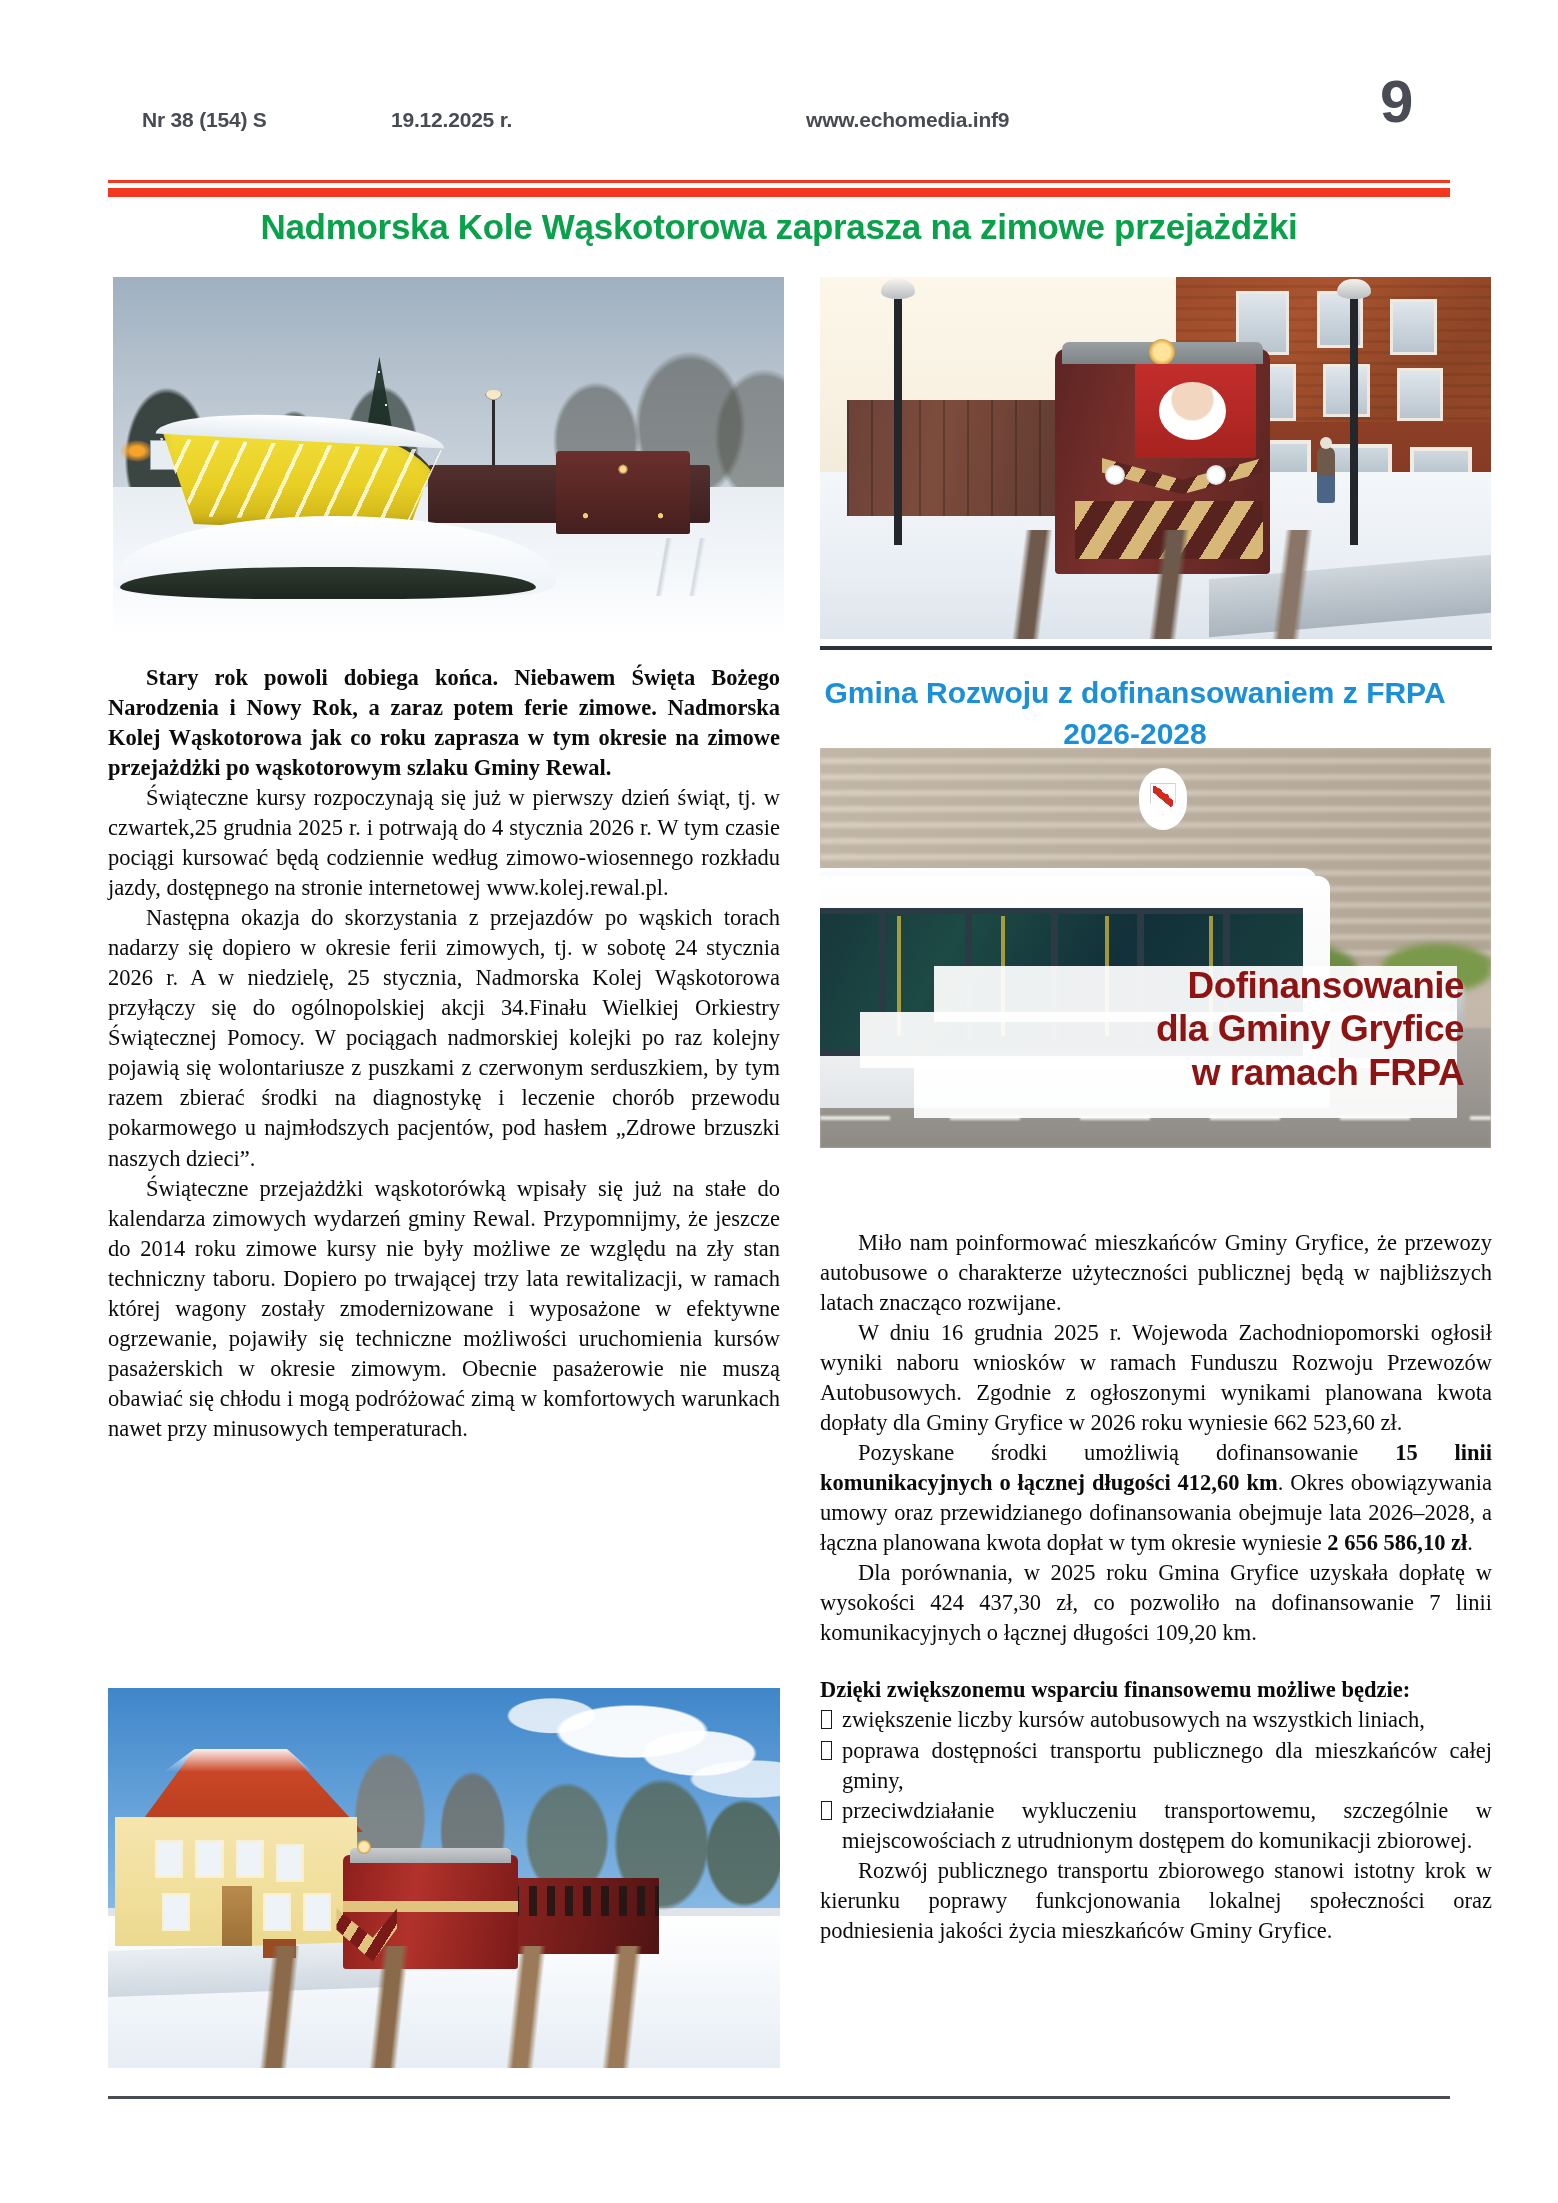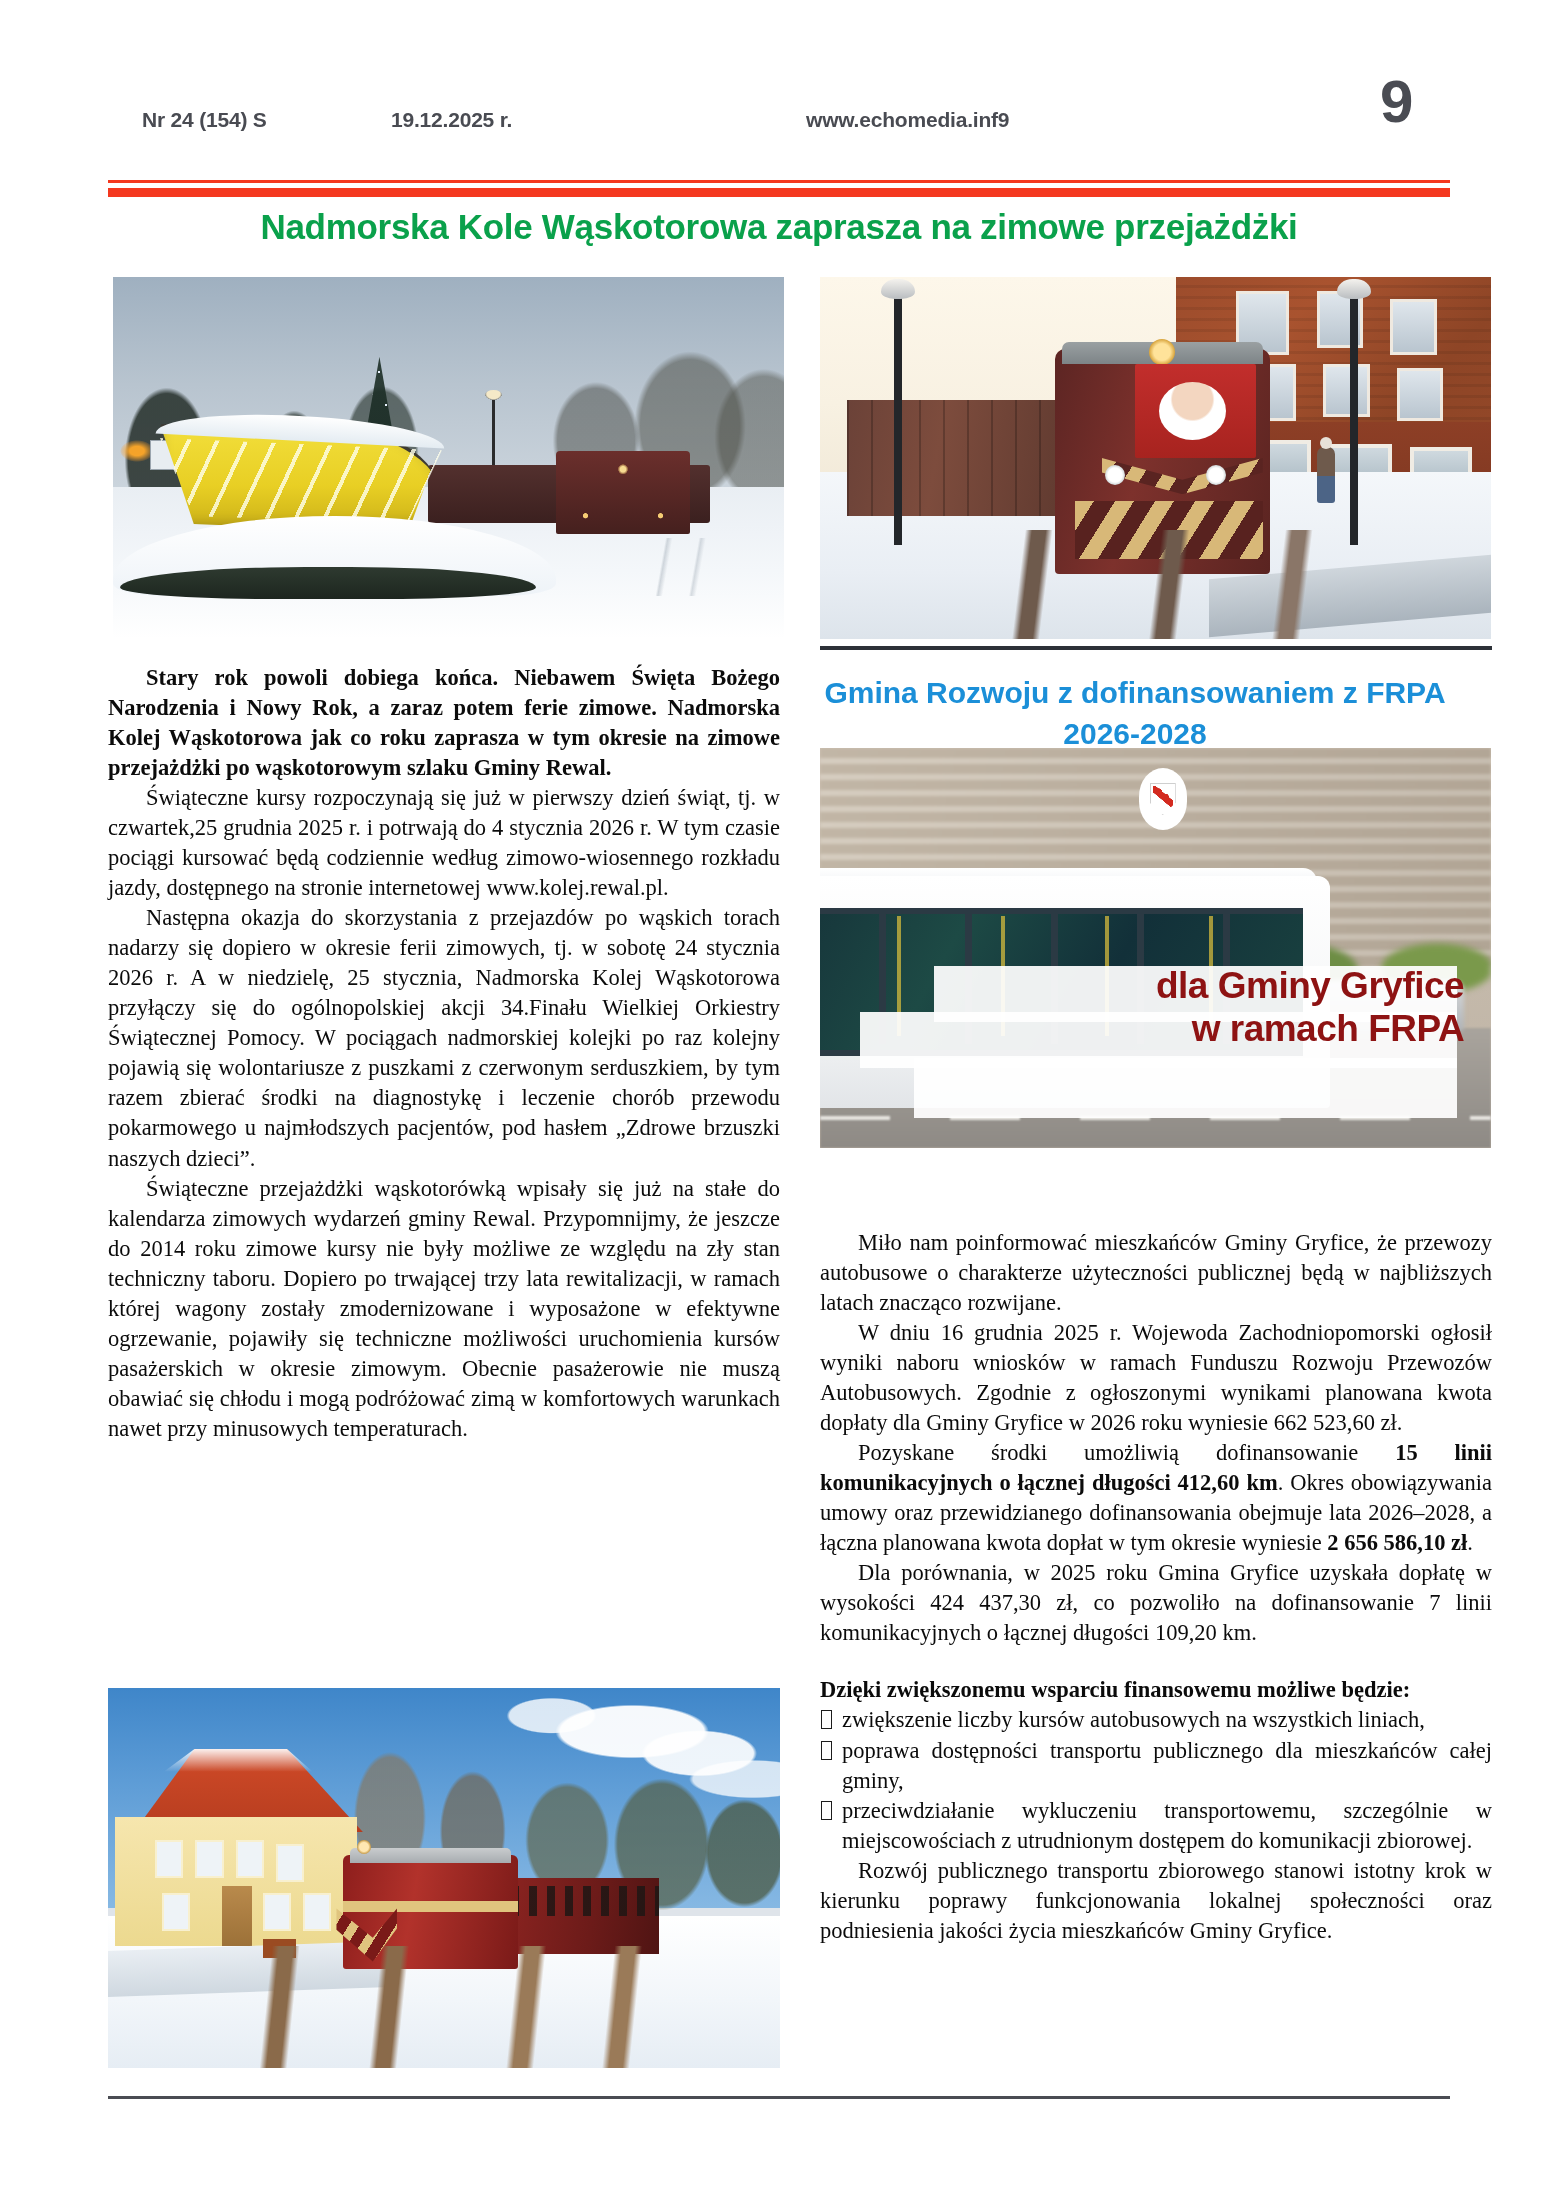--- a/index.html
+++ b/index.html
@@ -576,21 +576,21 @@
     height: 3px;
     background: #4a4c53;
   }
 </style>
 </head>
 <body>
 
 <div class="page">
 
   <div class="masthead">
-    <div class="masthead-issue">Nr 24  (154) S</div>
+    <div class="masthead-issue">Nr 38  (154) S</div>
     <div class="masthead-date">19.12.2025 r.</div>
     <div class="masthead-site">www.echomedia.inf9</div>
   </div>
   <div class="page-number" style="left:1380px; top:72px;">9</div>
 
   <div class="rule-red-thin" style="top:180px;"></div>
   <div class="rule-red-thick" style="top:188px;"></div>
 
   <div class="headline-main">Nadmorska Kole Wąskotorowa zaprasza na zimowe przejażdżki</div>
 
@@ -706,20 +706,21 @@
       <div class="pb-crest-shield">
           <div class="pb-crest-griffin"></div>
         </div>
     </div>
 
     <div class="pb-banner pb-banner-1"></div>
     <div class="pb-banner pb-banner-2"></div>
     <div class="pb-banner pb-banner-3"></div>
 
     <div class="pb-overlay-text">
+      <span>Dofinansowanie</span>
       <span>dla Gminy Gryfice</span>
       <span>w ramach FRPA</span>
     </div>
   </div>
 
   <div class="col col-right">
     <p>Miło nam poinformować mieszkańców Gminy Gryfice, że przewozy autobusowe o charakterze użyteczności publicznej będą w najbliższych latach znacząco rozwijane.</p>
     <p>W dniu 16 grudnia 2025 r. Wojewoda Zachodniopomorski ogłosił wyniki naboru wniosków w ramach Funduszu Rozwoju Przewozów Autobusowych. Zgodnie z ogłoszonymi wynikami planowana kwota dopłaty dla Gminy Gryfice w 2026 roku wyniesie 662 523,60 zł.</p>
     <p><span>Pozyskane środki umożliwią dofinansowanie </span><b>15 linii komunikacyjnych o łącznej długości 412,60 km</b><span>. Okres obowiązywania umowy oraz przewidzianego dofinansowania obejmuje lata 2026–2028, a łączna planowana kwota dopłat w tym okresie wyniesie </span><b>2 656 586,10 zł</b><span>.</span></p>
     <p>Dla porównania, w 2025 roku Gmina Gryfice uzyskała dopłatę w wysokości 424 437,30 zł, co pozwoliło na dofinansowanie 7 linii komunikacyjnych o łącznej długości 109,20 km.</p>

